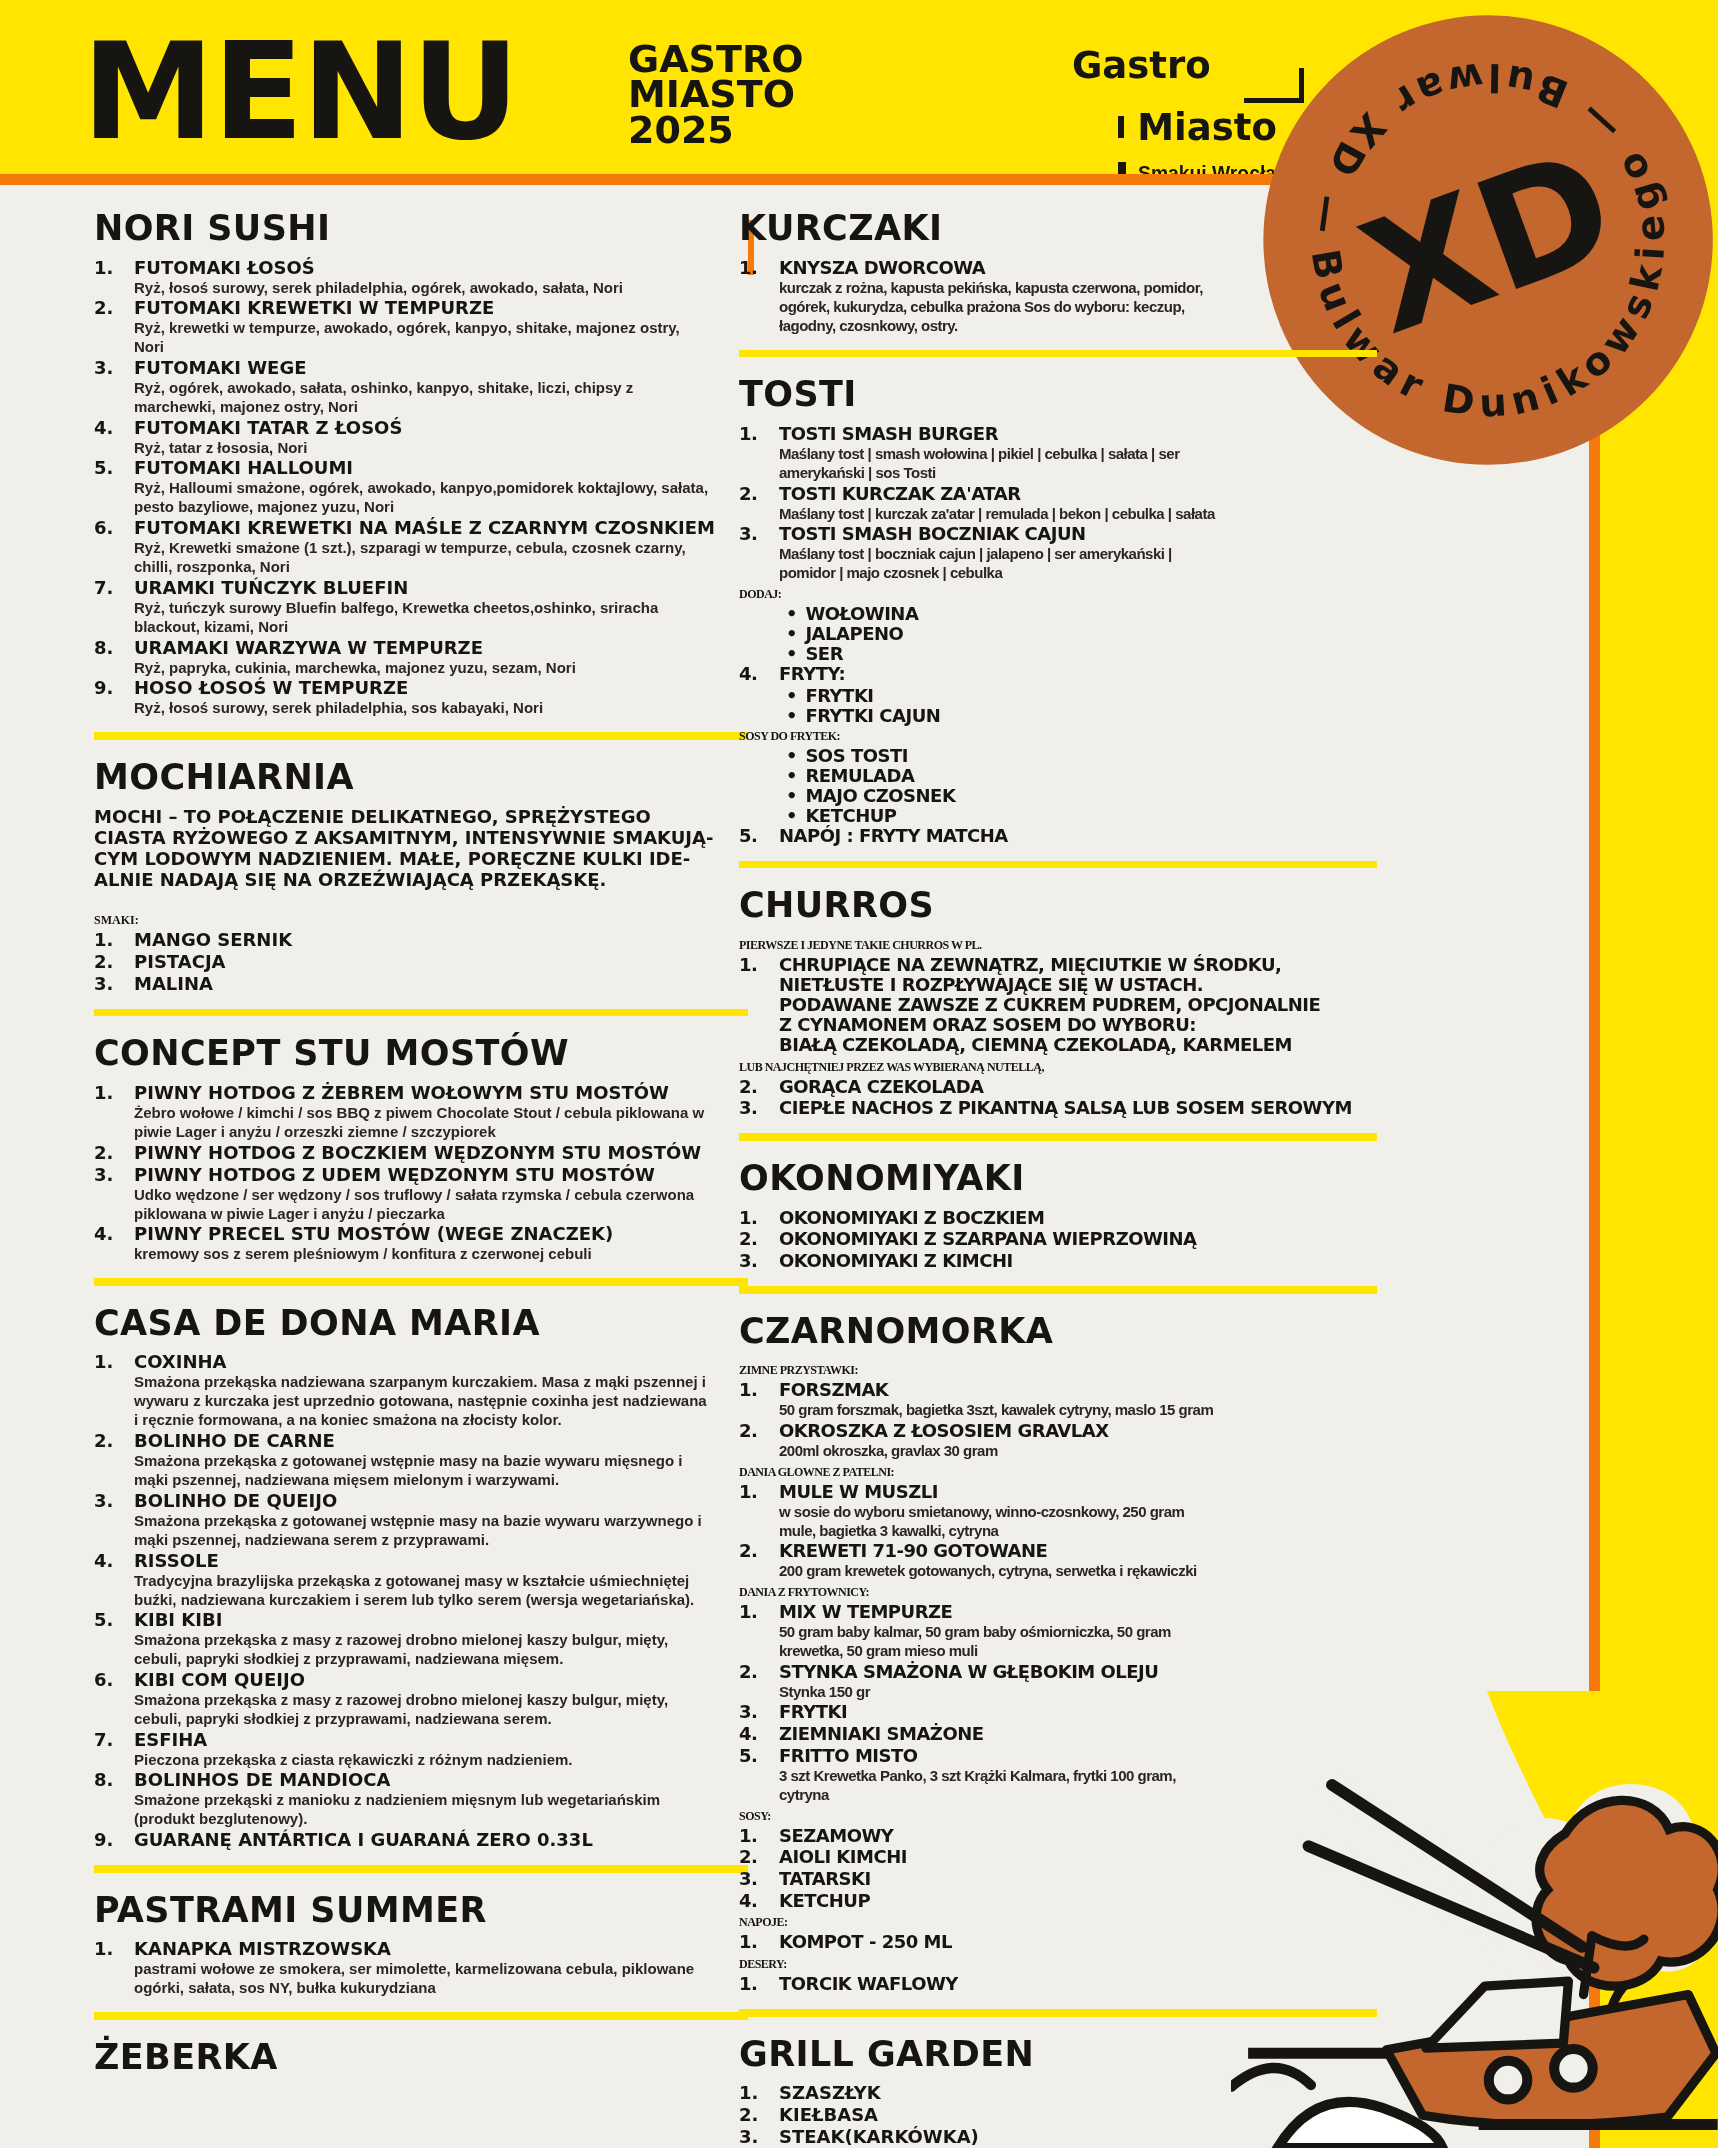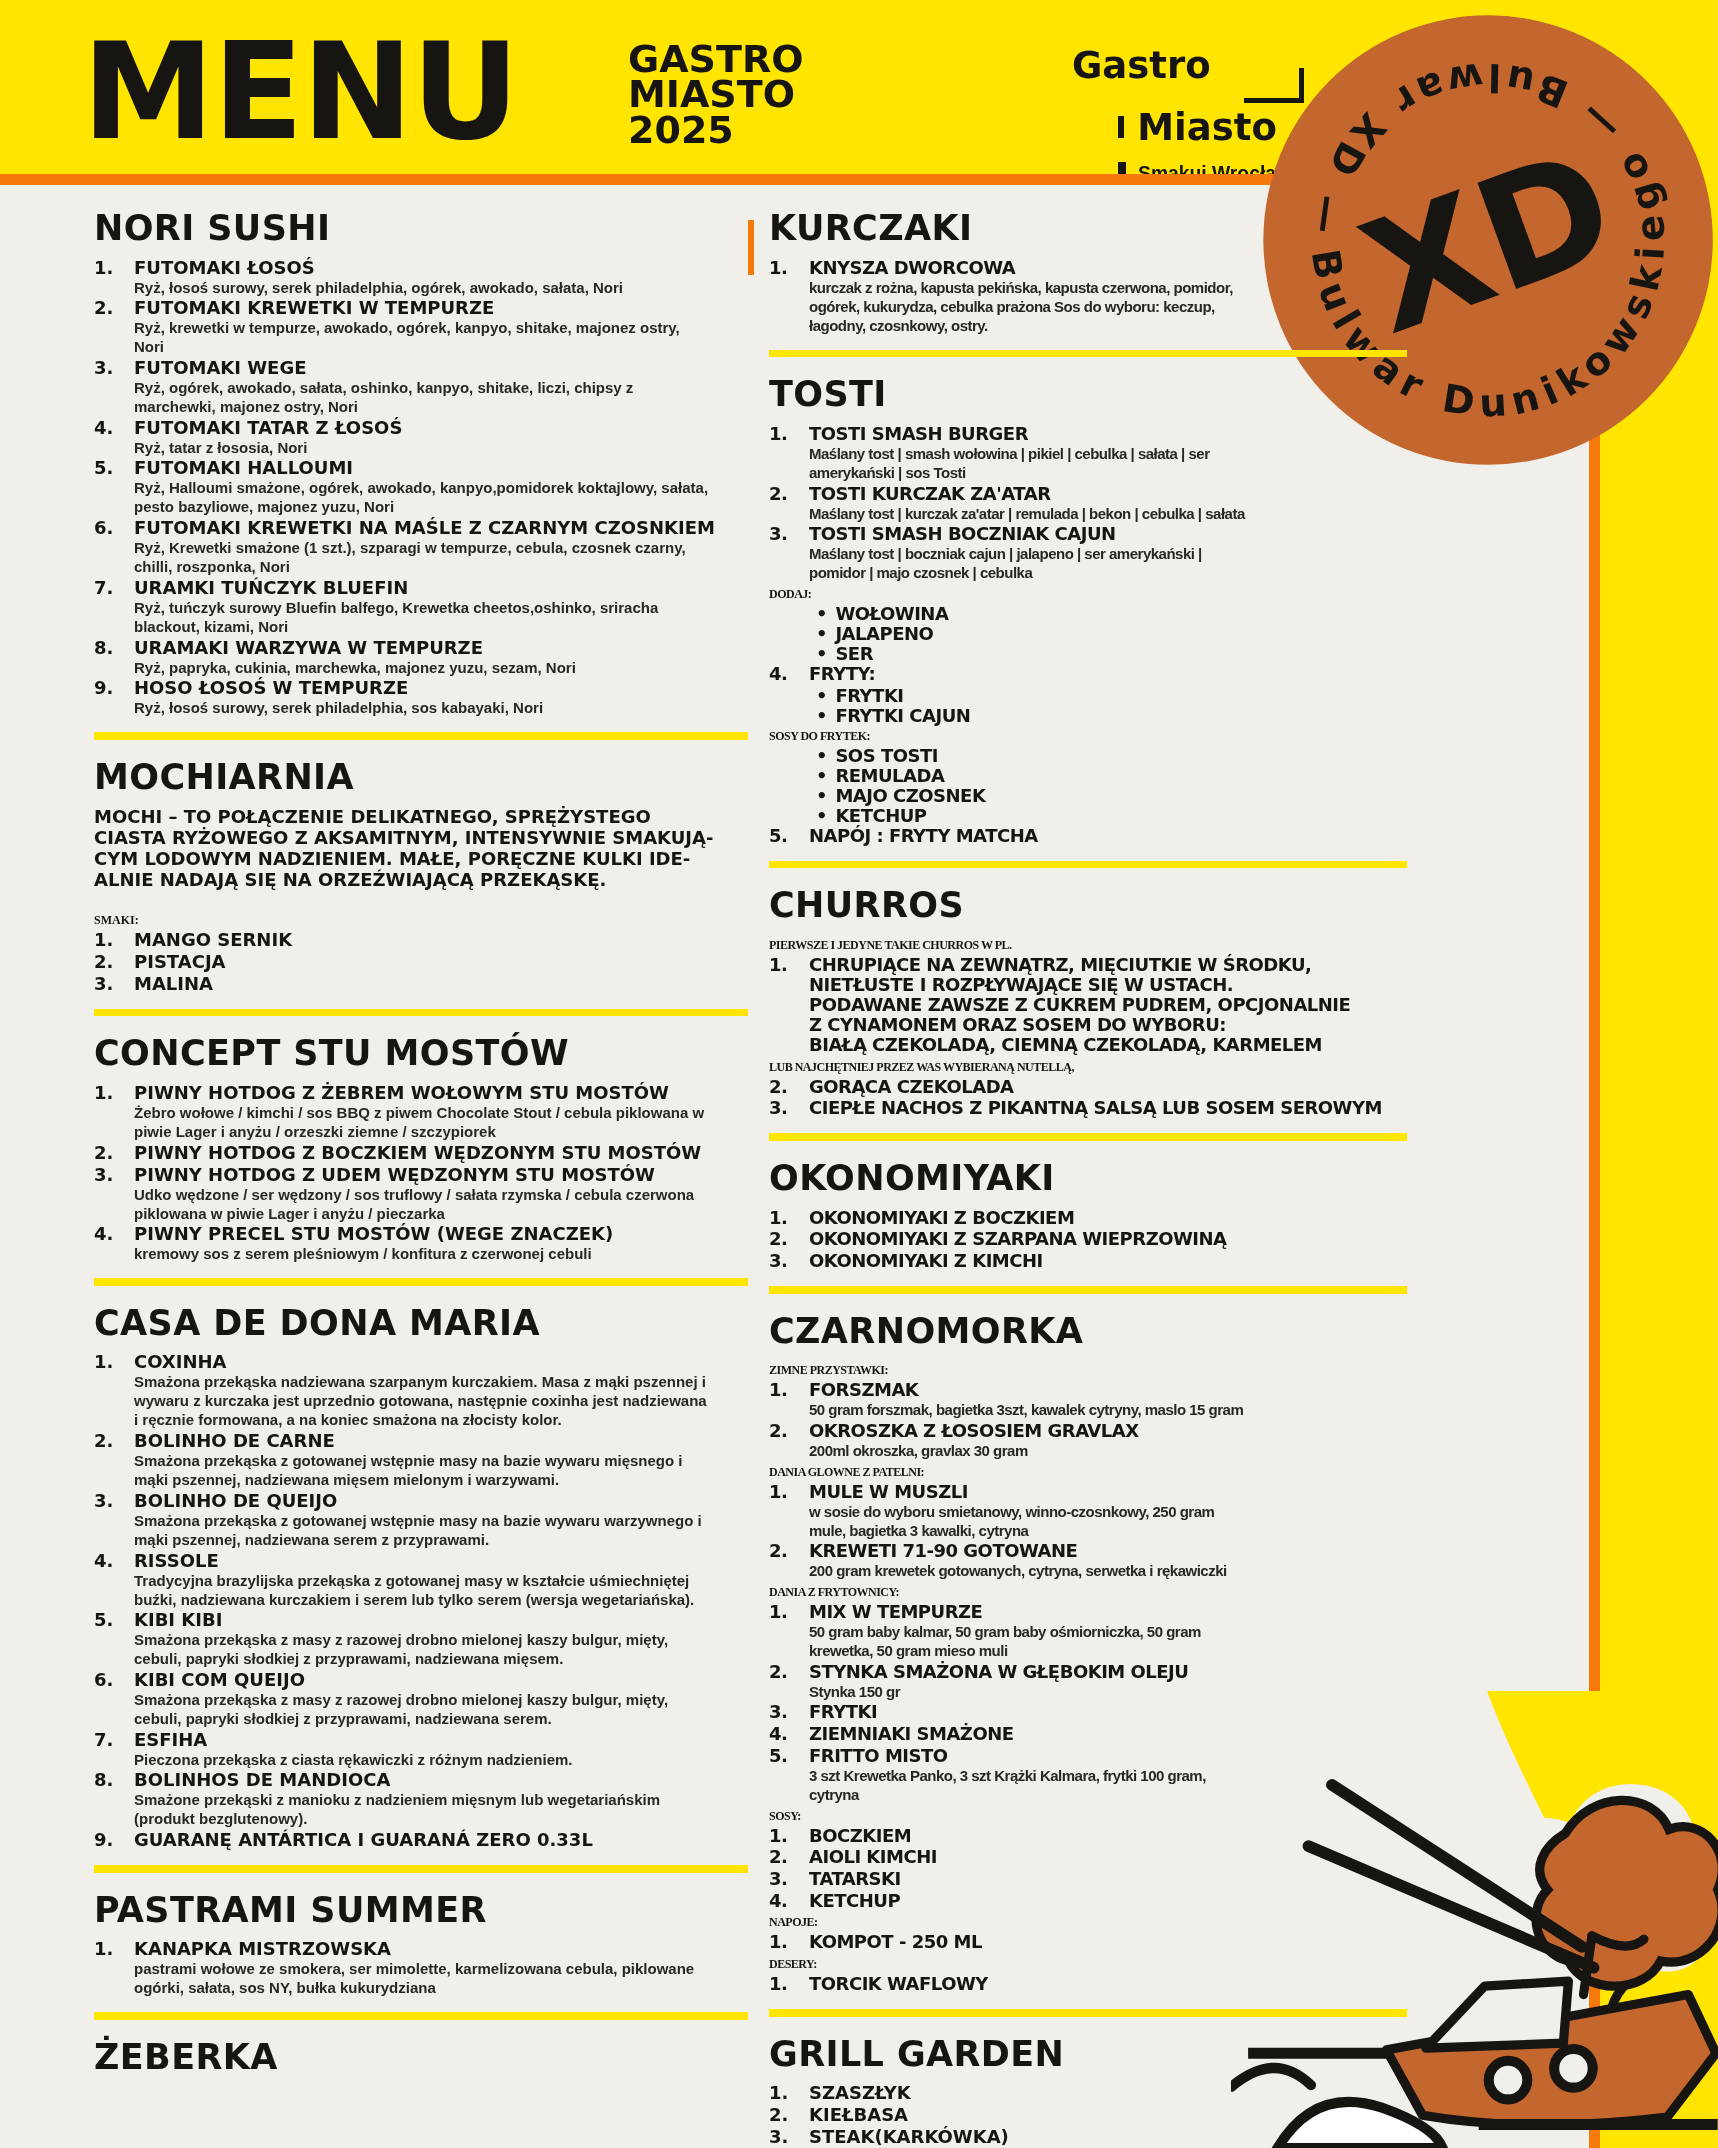--- a/index.html
+++ b/index.html
@@ -22,21 +22,21 @@
   .logo .l3{font-weight:bold;font-size:19.3px;}
   
   .panel{position:absolute;left:0;top:174px;width:1600px;height:1974px;background:#F1EFE9;
          border-top:11px solid #F5790B;border-right:11px solid #F5790B;
          border-top-right-radius:101px;box-sizing:border-box;}
   .badge{position:absolute;left:1260px;top:11.7px;}
   .col-accent{position:absolute;left:748px;top:220px;width:5.9px;height:55px;background:#F5790B;}
   
   .col{position:absolute;top:211px;}
   #col-left{left:94px;width:654px;}
-  #col-right{left:769px;width:638px;}
+  #col-right{left:739px;width:638px;}
   .sec-h{font-family:"DejaVu Sans",sans-serif;font-weight:bold;font-size:35px;line-height:1;
          margin:0 0 11.7px 0;letter-spacing:0.4px;}
   .divider{height:7.6px;background:#FFE500;margin:15px 0 20px 0;}
   .item{display:flex;margin:0 0 1.7px 0;}
   .num{flex:0 0 40px;font-family:"DejaVu Sans",sans-serif;font-weight:bold;font-size:18px;line-height:20px;}
   .ibody{flex:1;}
   .ititle{font-family:"DejaVu Sans",sans-serif;font-weight:bold;font-size:18px;line-height:20px;white-space:pre-line;}
   .idesc{font-weight:bold;font-size:15px;line-height:19px;color:#2a2723;white-space:pre-line;max-width:579px;}
   .label{font-family:Liberation Serif, serif;font-weight:bold;font-size:12px;line-height:20px;}
   .para{font-family:"DejaVu Sans",sans-serif;font-weight:bold;font-size:18px;line-height:21px;
@@ -498,21 +498,21 @@
           <div class="ibody">
             <div class="ititle">FRITTO MISTO</div>
             <div class="idesc">3 szt Krewetka Panko, 3 szt Krążki Kalmara, frytki 100 gram,
 cytryna</div>
           </div>
         </div>
         <div class="label">SOSY:</div>
         <div class="item">
           <span class="num">1.</span>
           <div class="ibody">
-            <div class="ititle">BOCZKIEM</div>
+            <div class="ititle">SEZAMOWY</div>
           </div>
         </div>
         <div class="item">
           <span class="num">2.</span>
           <div class="ibody">
             <div class="ititle">AIOLI KIMCHI</div>
           </div>
         </div>
         <div class="item">
           <span class="num">3.</span>

